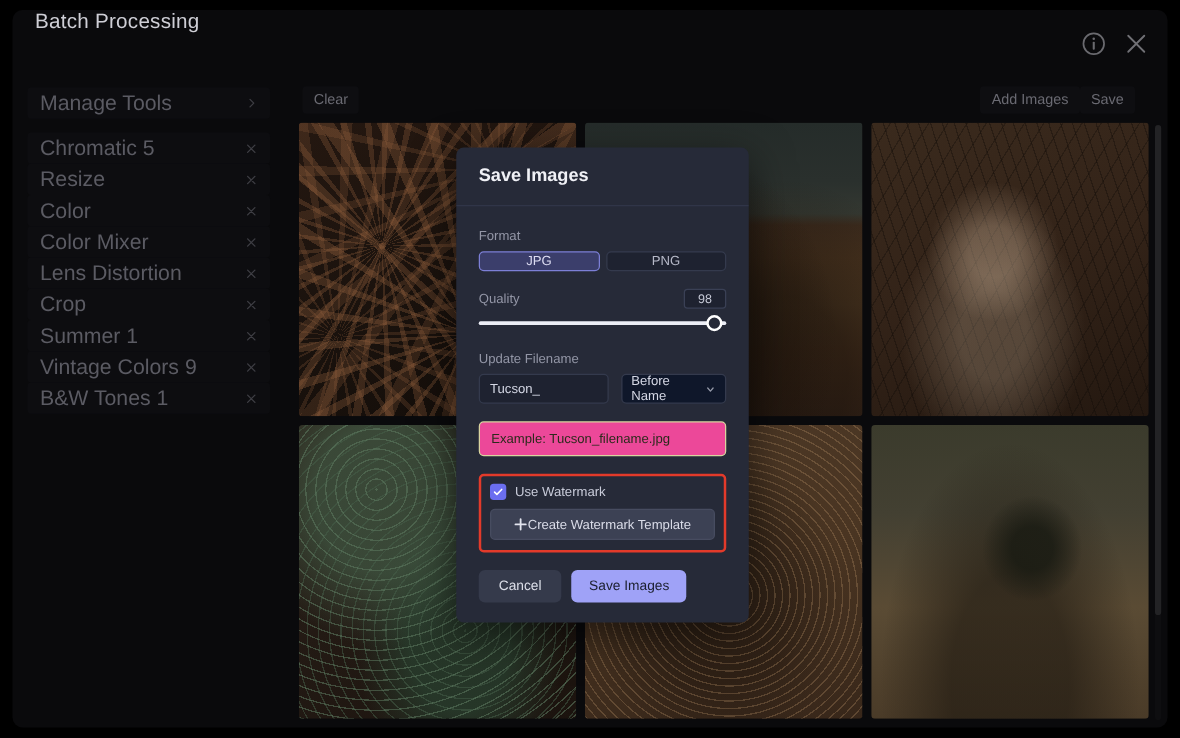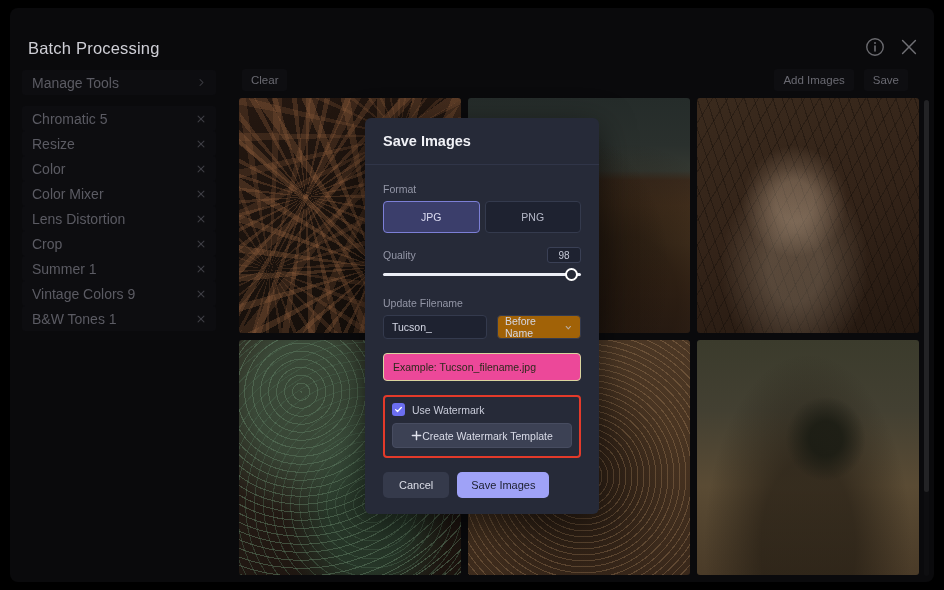--- a/index.html
+++ b/index.html
@@ -21,23 +21,23 @@
     position: absolute;
     left: 10px; top: 8px;
     width: 924px; height: 574px;
     background: #0a0a0c;
     border-radius: 8px;
     overflow: hidden;
   }
 
   
   .titlebar {
-    position: absolute; left: 0; top: 12px;
+    position: absolute; left: 0; top: 0;
     width: 100%; height: 56px;
-    display: flex; align-items: center;
+    display: flex; 
   }
   .title {
     margin-left: 18px;
     font-size: 16.5px;
     color: #cfcfd6;
     letter-spacing: .2px;
   }
   .title-actions {
     position: absolute; right: 14px; top: 16px;
     display: flex; align-items: center; gap: 12px;
@@ -55,21 +55,21 @@
     height: 25px;
     display: flex; align-items: center;
     padding: 0 10px;
     margin-bottom: 0px;
     border-radius: 3px;
     background: #0d0d10;
     cursor: pointer;
   }
   .side-row.spacer-below { margin-bottom: 11px; }
   .side-label {
-    font-size: 14px;
+    font-size: 17px;
     color: #5b5b63;
     flex: 1;
     white-space: nowrap;
   }
   .chev-right { width: 9px; height: 9px; opacity: .5; }
   .x-mark { width: 10px; height: 10px; opacity: .5; cursor: pointer; }
   .tool-row { margin-bottom: 0; height: 25px; gap: 30px; }
   .tool-row + .tool-row { margin-top: 0; }
 
   
@@ -86,21 +86,21 @@
     font-size: 11.5px;
     color: #6a6a72;
     background: #0e0e11;
     border: none;
     border-radius: 3px;
     padding: 5px 9px;
     cursor: pointer;
     font-family: "Liberation Sans", sans-serif;
   }
   .tb-left { margin-left: 14px; }
-  .tb-right { margin-left: auto; display: flex; gap: 10px; margin-right: 26px; }
+  .tb-right { margin-left: auto; display: flex; gap: 0; margin-right: 26px; }
 
   
   .grid-wrap {
     position: absolute;
     left: 11px; top: 34px;
     width: 695px; height: 484px;
     overflow: hidden;
   }
   .grid {
     display: grid;
@@ -202,21 +202,21 @@
   .field-label {
     font-size: 10.5px;
     color: #9396a6;
     margin-bottom: 6px;
   }
   .seg {
     display: flex; gap: 5px;
     margin-bottom: 14px;
   }
   .seg-btn {
-    flex: 1; height: 32px;
+    flex: 1; height: 16px;
     display: flex; align-items: center; justify-content: center;
     font-size: 10.5px;
     border-radius: 4px;
     background: #1e2230;
     border: 1px solid #343a4d;
     color: #b6b9c8;
     cursor: pointer;
     font-family: "Liberation Sans", sans-serif;
   }
   .seg-btn.active {
@@ -265,21 +265,21 @@
     border: 1px solid #343a4d;
     border-radius: 4px;
     color: #d4d7e4;
     font-size: 10.5px;
     padding: 0 8px;
     font-family: "Liberation Sans", sans-serif;
     outline: none;
   }
   .select {
     flex: 1; height: 24px;
-    background: #a16207;
+    background: #0f172a;
     border: 1px solid #343a4d;
     border-radius: 4px;
     color: #d4d7e4;
     font-size: 10.5px;
     padding: 8px 7px;
     display: flex; align-items: center; justify-content: space-between;
     cursor: pointer;
   }
   .chev-down { width: 9px; height: 9px; opacity: .75; }
 

